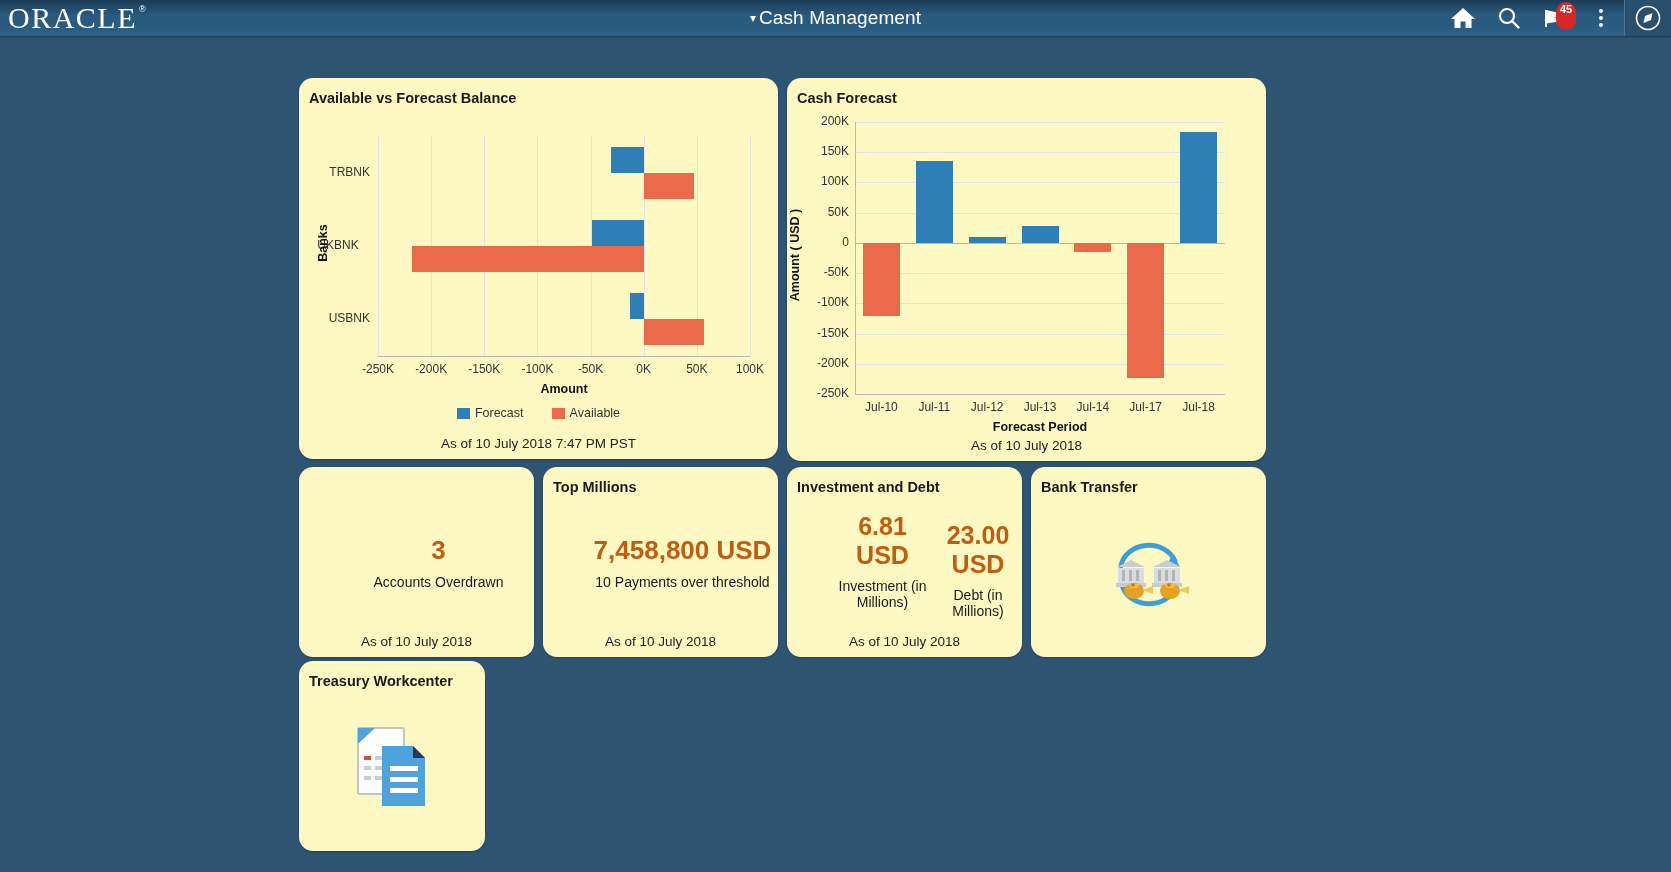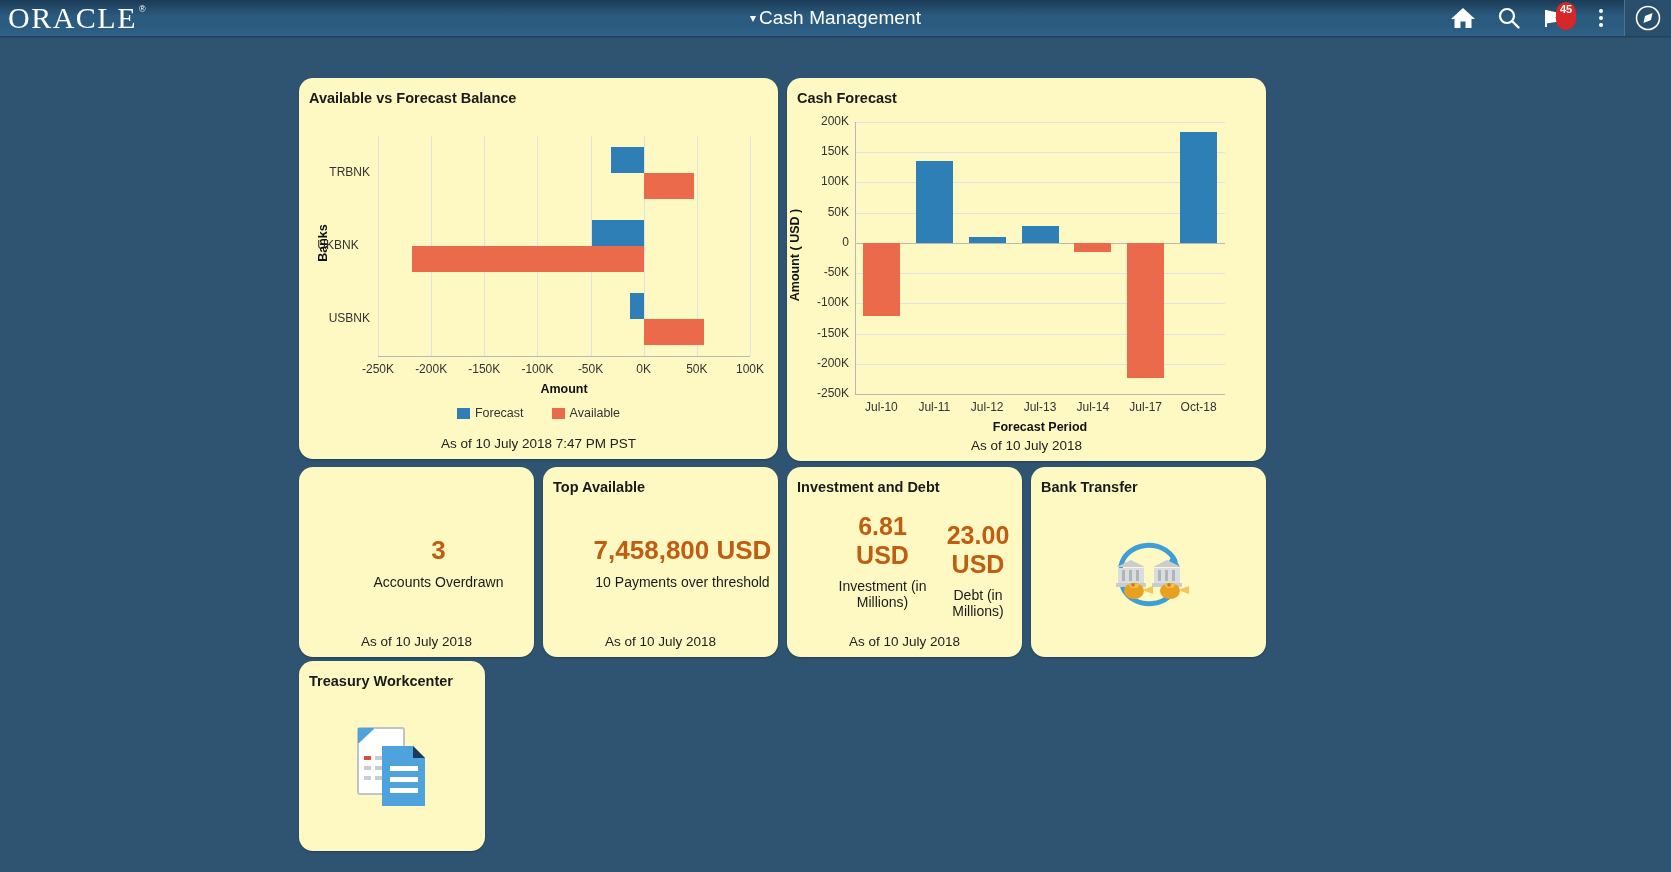--- a/index.html
+++ b/index.html
@@ -353,39 +353,39 @@
         <div class="tick" style="left: 117.286px; top: 294px; width: 60px; text-align: center;">Jul-11</div>
         <div class="bar" title="Jul-12: 9000" style="left: 181.643px; top: 131.449px; width: 37px; height: 5.44px; background: rgb(46, 127, 181);"></div>
         <div class="tick" style="left: 170.143px; top: 294px; width: 60px; text-align: center;">Jul-12</div>
         <div class="bar" title="Jul-13: 28000" style="left: 234.5px; top: 119.964px; width: 37px; height: 16.9244px; background: rgb(46, 127, 181);"></div>
         <div class="tick" style="left: 223px; top: 294px; width: 60px; text-align: center;">Jul-13</div>
         <div class="bar" title="Jul-14: -15000" style="left: 287.357px; top: 136.889px; width: 37px; height: 9.06667px; background: rgb(236, 106, 76);"></div>
         <div class="tick" style="left: 275.857px; top: 294px; width: 60px; text-align: center;">Jul-14</div>
         <div class="bar" title="Jul-17: -223000" style="left: 340.214px; top: 136.889px; width: 37px; height: 134.791px; background: rgb(236, 106, 76);"></div>
         <div class="tick" style="left: 328.714px; top: 294px; width: 60px; text-align: center;">Jul-17</div>
         <div class="bar" title="Jul-18: 183000" style="left: 393.071px; top: 26.2756px; width: 37px; height: 110.613px; background: rgb(46, 127, 181);"></div>
-        <div class="tick" style="left: 381.571px; top: 294px; width: 60px; text-align: center;">Oct-18</div>
+        <div class="tick" style="left: 381.571px; top: 294px; width: 60px; text-align: center;">Jul-18</div>
         <div class="axis-label-y" style="left: -72px; top: 142px; width: 160px; text-align: center; transform: rotate(-90deg);">Amount ( USD )</div>
         <div class="axis-label-x" style="left: 68px; top: 314px; width: 370px;">Forecast Period</div>
       </div>
     <div class="tile-asof">As of 10 July 2018</div>
   </div>
 
   <div class="tile" id="tile-overdr">
     <div class="kpi-body">
       <div class="kpi-pair">
         <div class="kpi-value num">3</div>
         <div class="kpi-label">Accounts Overdrawn</div>
       </div>
     </div>
     <div class="tile-asof">As of 10 July 2018</div>
   </div>
 
   <div class="tile" id="tile-toppay">
-    <div class="tile-title">Top Available</div>
+    <div class="tile-title">Top Millions</div>
     <div class="kpi-body">
       <div class="kpi-pair">
         <div class="kpi-value big">7,458,800 USD</div>
         <div class="kpi-label">10 Payments over threshold</div>
       </div>
     </div>
     <div class="tile-asof">As of 10 July 2018</div>
   </div>
 
   <div class="tile" id="tile-invdebt">

